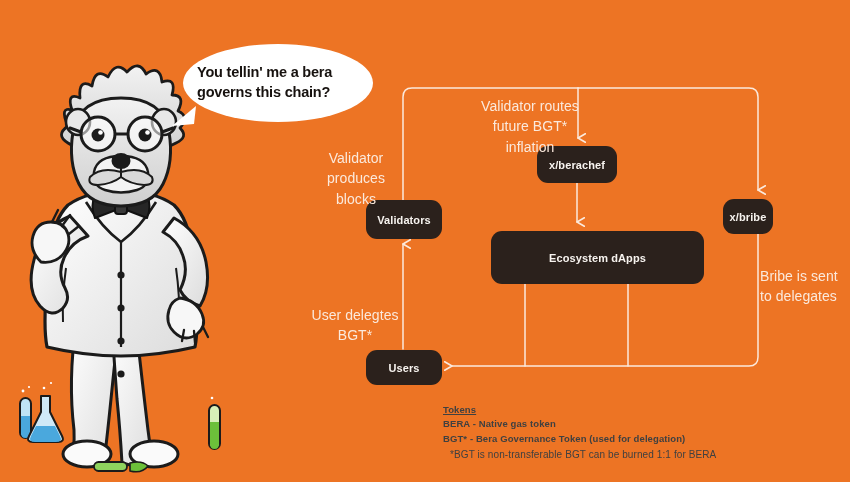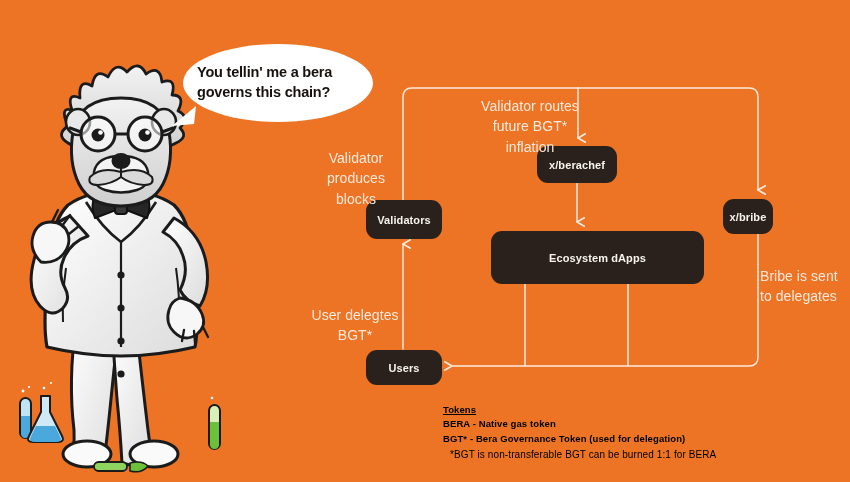--- a/index.html
+++ b/index.html
@@ -100,21 +100,21 @@
   #lbl-produces   { left: 310px; top: 148px; width: 92px;  text-align: center; }
   #lbl-delegtes   { left: 300px; top: 305px; width: 110px; text-align: center; }
   #lbl-liquidity  { left: 528px; top: 299px; width: 108px; }
   #lbl-bribe-sent { left: 760px; top: 266px; width: 84px;  text-align: left; }
 
   
   #legend {
     position: absolute;
     left: 443px;
     top: 404px;
-    color: #000000;
+    color: #404040;
   }
   #legend-title {
     font-size: 9.5px;
     font-weight: bold;
     text-decoration: underline;
     margin-bottom: 2px;
     letter-spacing: 0.1px;
   }
   .legend-line {
     font-size: 9.5px;

